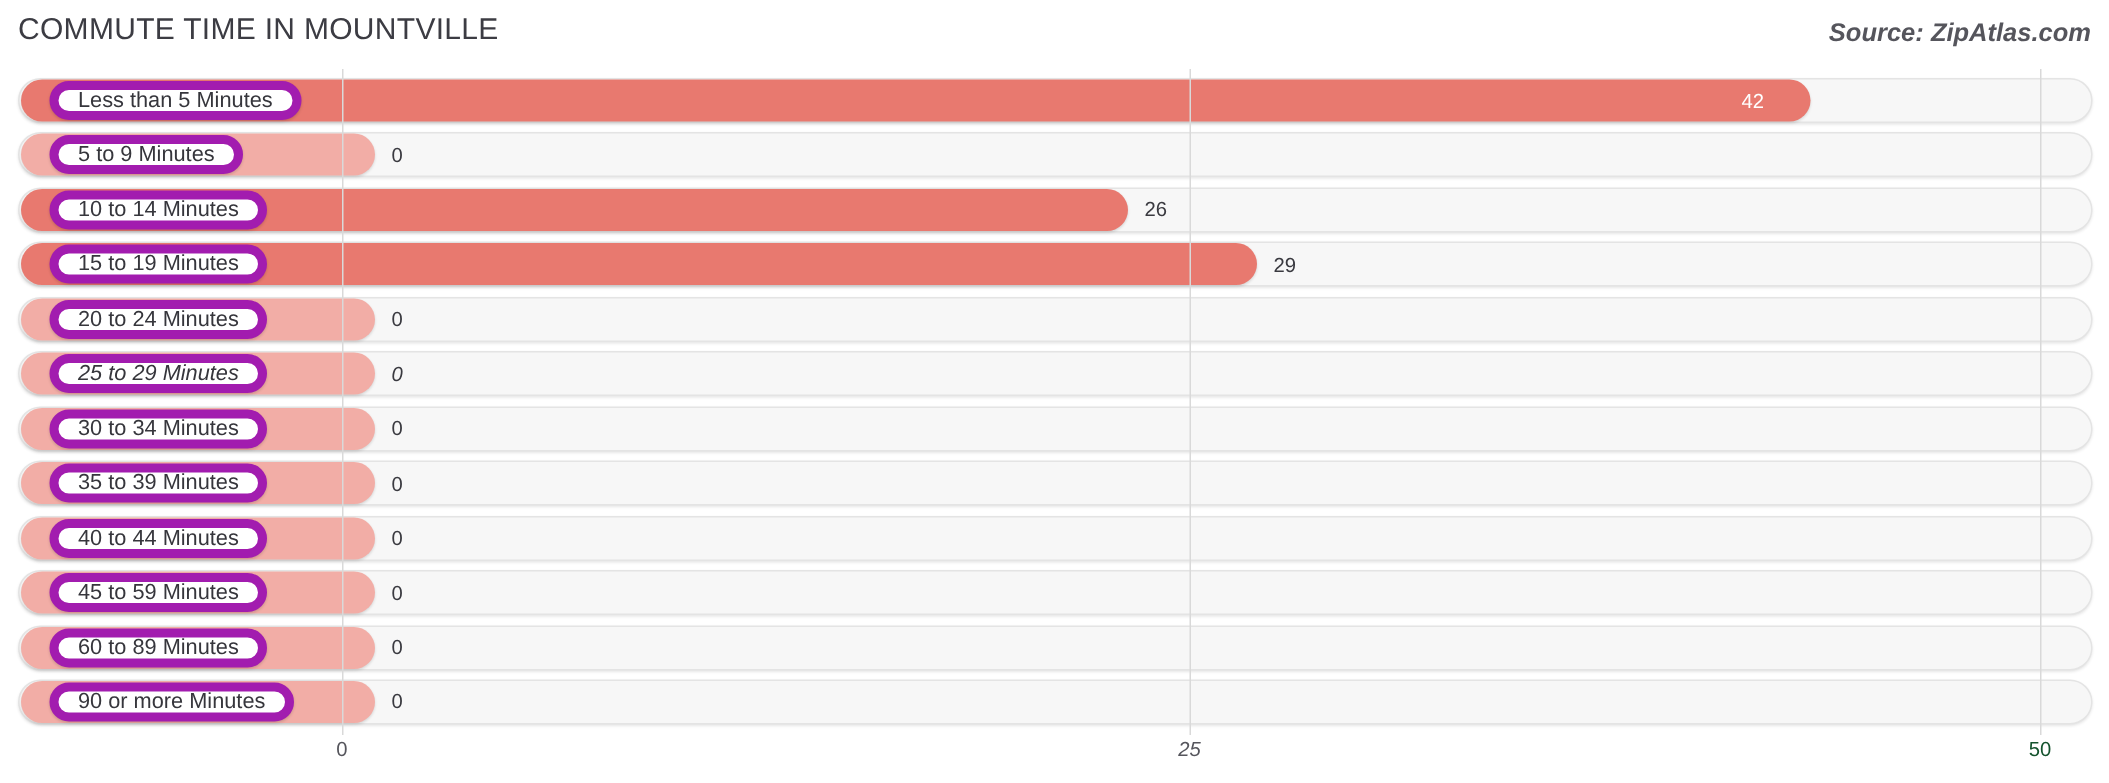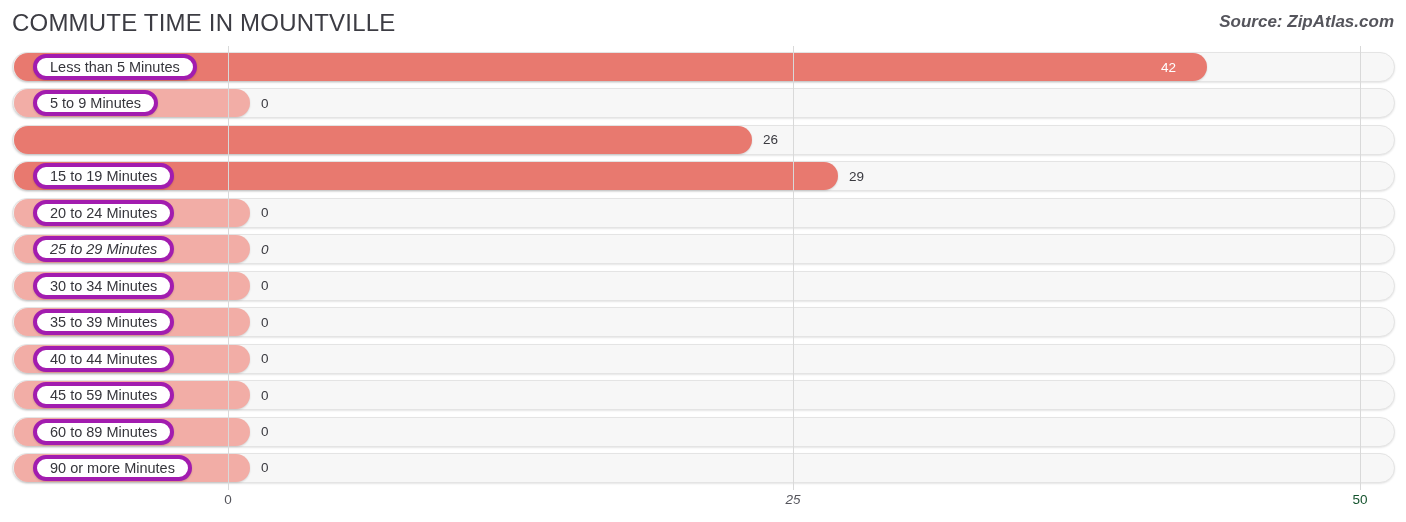--- a/index.html
+++ b/index.html
@@ -20,21 +20,21 @@
   #header {
     position: absolute;
     top: 0; left: 0;
     width: 1406px;
     height: 44px;
   }
   #chart-title {
     position: absolute;
     left: 12px;
     top: 9px;
-    font-size: 24px;
+    font-size: 20px;
     font-weight: 400;
     color: #3c3c43;
     letter-spacing: 0.2px;
     white-space: nowrap;
   }
   #source-label {
     position: absolute;
     right: 12px;
     top: 12px;
     font-size: 17px;
@@ -87,21 +87,21 @@
     border-radius: 14px;
     z-index: 2;
     box-shadow: 0 1px 2px rgba(0,0,0,0.14);
   }
   .pill {
     position: absolute;
     left: 33px;
     top: 2px;
     height: 26px;
     background: #ffffff;
-    border: 4px solid #a21caf;
+    border: 6px solid #a21caf;
     border-radius: 13px;
     box-shadow: 0 1px 2px rgba(0,0,0,0.16);
     display: flex;
     align-items: center;
     padding: 0 13px;
     z-index: 3;
   }
   .pill-label {
     font-size: 14.5px;
     color: #36363c;
@@ -175,20 +175,23 @@
           <div class="track" style="background: rgb(247, 247, 247); border-color: rgb(228, 228, 228);"></div>
           <div class="bar" style="width: 236px; background: rgb(242, 173, 166);"></div>
           <div class="pill">
             <span class="pill-label">5 to 9 Minutes</span>
           </div>
           <div class="val-out" style="left: 261px;">0</div>
         </div>
         <div class="row" style="top: 78.9px;">
           <div class="track" style="background: rgb(247, 247, 247); border-color: rgb(228, 228, 228);"></div>
           <div class="bar" style="width: 738px; background: rgb(232, 121, 111);"></div>
+          <div class="pill">
+            <span class="pill-label">10 to 14 Minutes</span>
+          </div>
           <div class="val-out" style="left: 763px;">26</div>
         </div>
         <div class="row" style="top: 115.35px;">
           <div class="track" style="background: rgb(247, 247, 247); border-color: rgb(228, 228, 228);"></div>
           <div class="bar" style="width: 824px; background: rgb(232, 121, 111);"></div>
           <div class="pill">
             <span class="pill-label">15 to 19 Minutes</span>
           </div>
           <div class="val-out" style="left: 849px;">29</div>
         </div>

